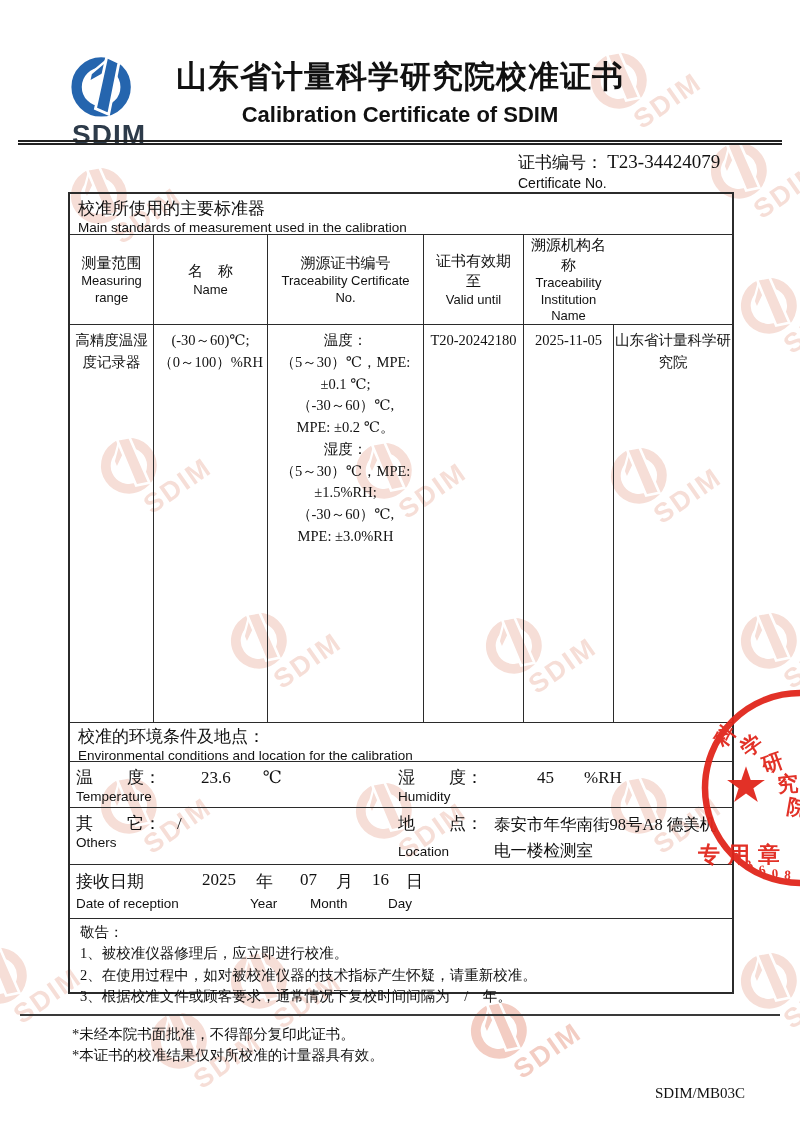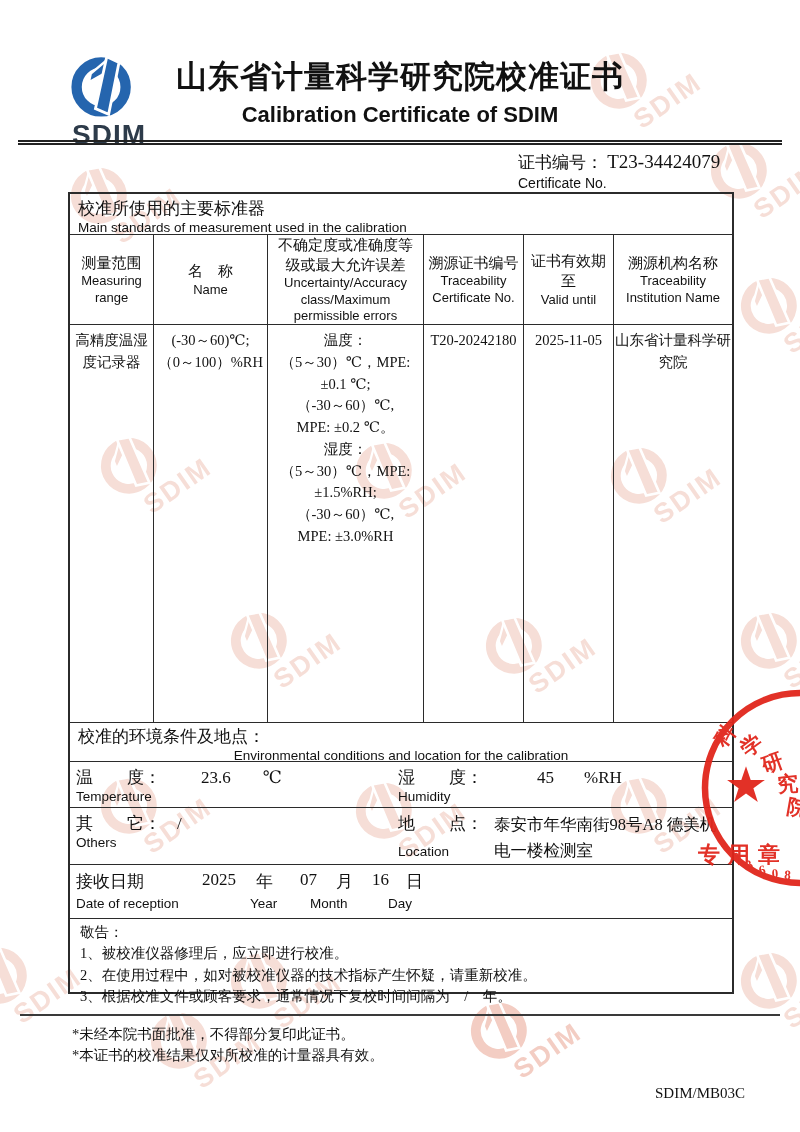--- a/index.html
+++ b/index.html
@@ -41,21 +41,21 @@
   .thead { height:90px; }
   .tdata { height:398px; }
   .c { border-left:1.5px solid #2b2b2b; overflow:hidden; }
   .c:first-child { border-left:none; }
   .thead .c { display:flex; flex-direction:column; justify-content:center; align-items:center; text-align:center; padding:2px 3px; }
   .thead .zh { font-size:15px; line-height:1.35; white-space:pre-line; }
   .thead .en { font-size:13px; line-height:1.25; font-family:"Liberation Sans",sans-serif; }
   .tdata .c { text-align:center; padding-top:5px; font-size:14.5px; line-height:1.5; white-space:pre-line; }
   .env-title { height:39px; padding:2px 8px; }
   .env-title .zh { font-size:17px; }
-  .env-title .en { font-size:13.5px; font-family:"Liberation Sans",sans-serif;text-align:center; }
+  .env-title .en { font-size:13.5px; font-family:"Liberation Sans",sans-serif; }
   .env-grid { display:grid; grid-template-columns:322px 1fr; }
   .env-grid .half { padding:4px 0 2px 6px; }
   .env1 { height:46px; }
   .env2 { height:57px; }
   .lab-zh { font-size:17px; }
   .lab-en { font-size:13.5px; font-family:"Liberation Sans",sans-serif; margin-top:0px; }
   .val { font-size:17px; }
   .loc-wrap { display:flex; }
   .loc-left { flex:0 0 96px; }
   .loc-val { flex:1; font-size:16.5px; line-height:1.55; padding-right:2px; }
@@ -170,24 +170,20 @@
     </div>
 
     <div class="trow thead">
       <div class="c">
         <div class="zh">测量范围</div>
         <div class="en">Measuring range</div>
       </div>
       <div class="c">
         <div class="zh">名　称</div>
         <div class="en">Name</div>
-      </div>
-      <div class="c">
-        <div class="zh">不确定度或准确度等级或最大允许误差</div>
-        <div class="en">Uncertainty/Accuracy class/Maximum permissible errors</div>
       </div>
       <div class="c">
         <div class="zh">溯源证书编号</div>
         <div class="en">Traceability Certificate No.</div>
       </div>
       <div class="c">
         <div class="zh">证书有效期
 至</div>
         <div class="en">Valid until</div>
       </div>

